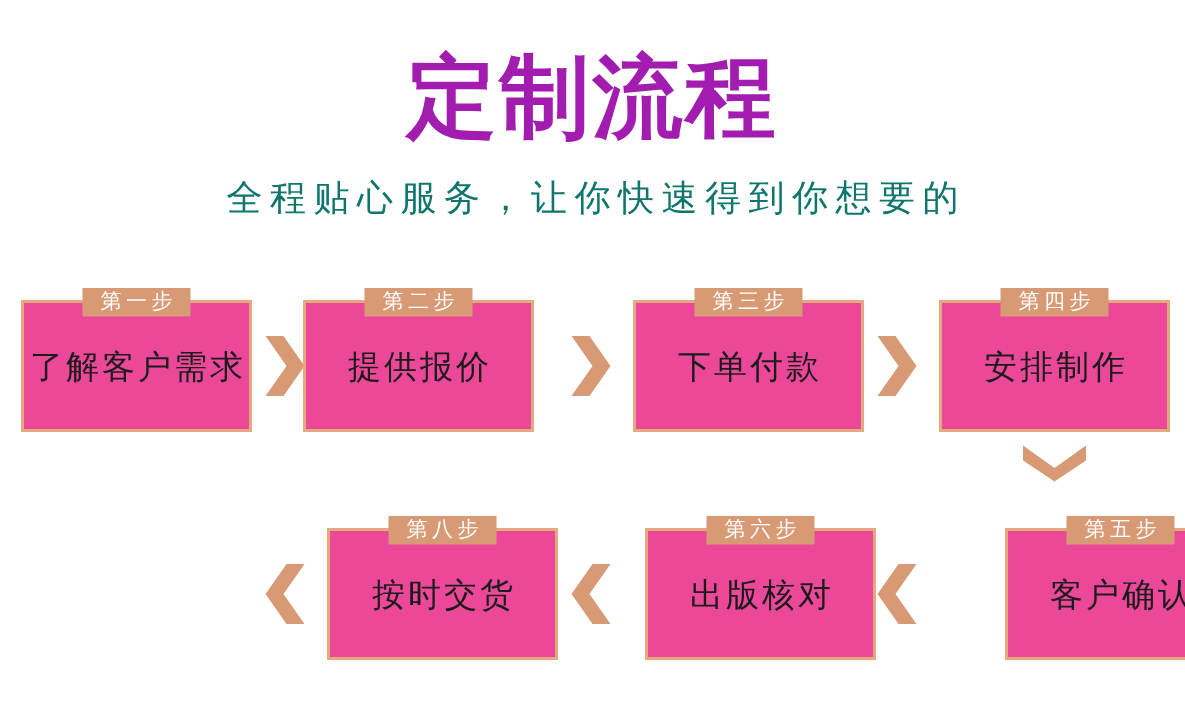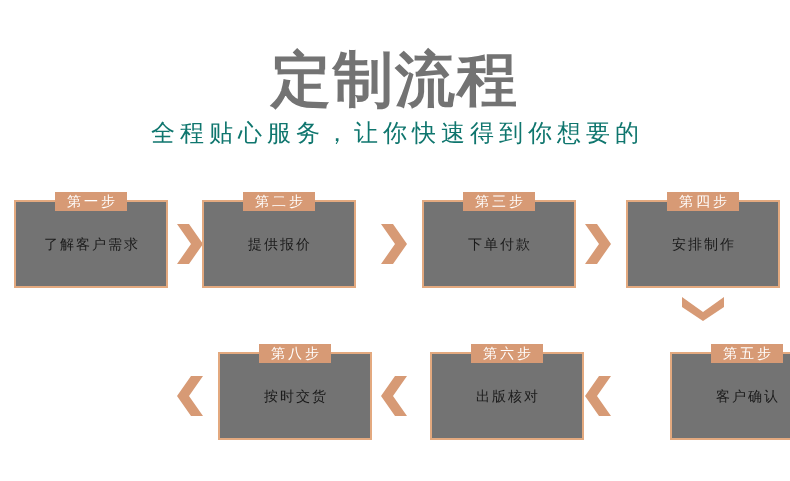--- a/index.html
+++ b/index.html
@@ -24,27 +24,27 @@
   #header {
     position: absolute;
     left: 0;
     top: 0;
     width: 790px;
     text-align: center;
   }
   #page-title {
     position: absolute;
     left: 0;
-    top: 47px;
+    top: 32px;
     width: 790px;
     font-family: "Liberation Serif", "DejaVu Serif", serif;
     font-size: 60px;
     line-height: 66px;
     font-weight: 700;
-    color: #737373;
+    color: #a21caf;
     letter-spacing: 2px;
     text-align: center;
     white-space: nowrap;
   }
   #page-subtitle {
     position: absolute;
     left: 0;
     top: 120px;
     width: 790px;
     font-family: "Liberation Serif", "DejaVu Serif", serif;
@@ -58,21 +58,21 @@
     text-indent: 5px;
   }
 
   
   .step-box {
     position: absolute;
     width: 154px;
     height: 88px;
     box-sizing: border-box;
     border: 2px solid #e3a97f;
-    background: #737373;
+    background: #ec4899;
   }
   .step-badge {
     position: absolute;
     left: 50%;
     top: -10px;
     transform: translateX(-50%);
     background: #d79a75;
     color: #ffffff;
     font-family: "Liberation Serif", "DejaVu Serif", serif;
     font-size: 14px;
@@ -87,21 +87,21 @@
   .step-label {
     position: absolute;
     left: 0;
     top: 0;
     width: 100%;
     height: 100%;
     display: flex;
     align-items: center;
     justify-content: center;
     font-family: "Liberation Serif", "DejaVu Serif", serif;
-    font-size: 14px;
+    font-size: 22px;
     line-height: 28px;
     color: #1b1b1b;
     letter-spacing: 2px;
     text-indent: 2px;
     white-space: nowrap;
     padding-top: 2px;
     box-sizing: border-box;
   }
 
   

